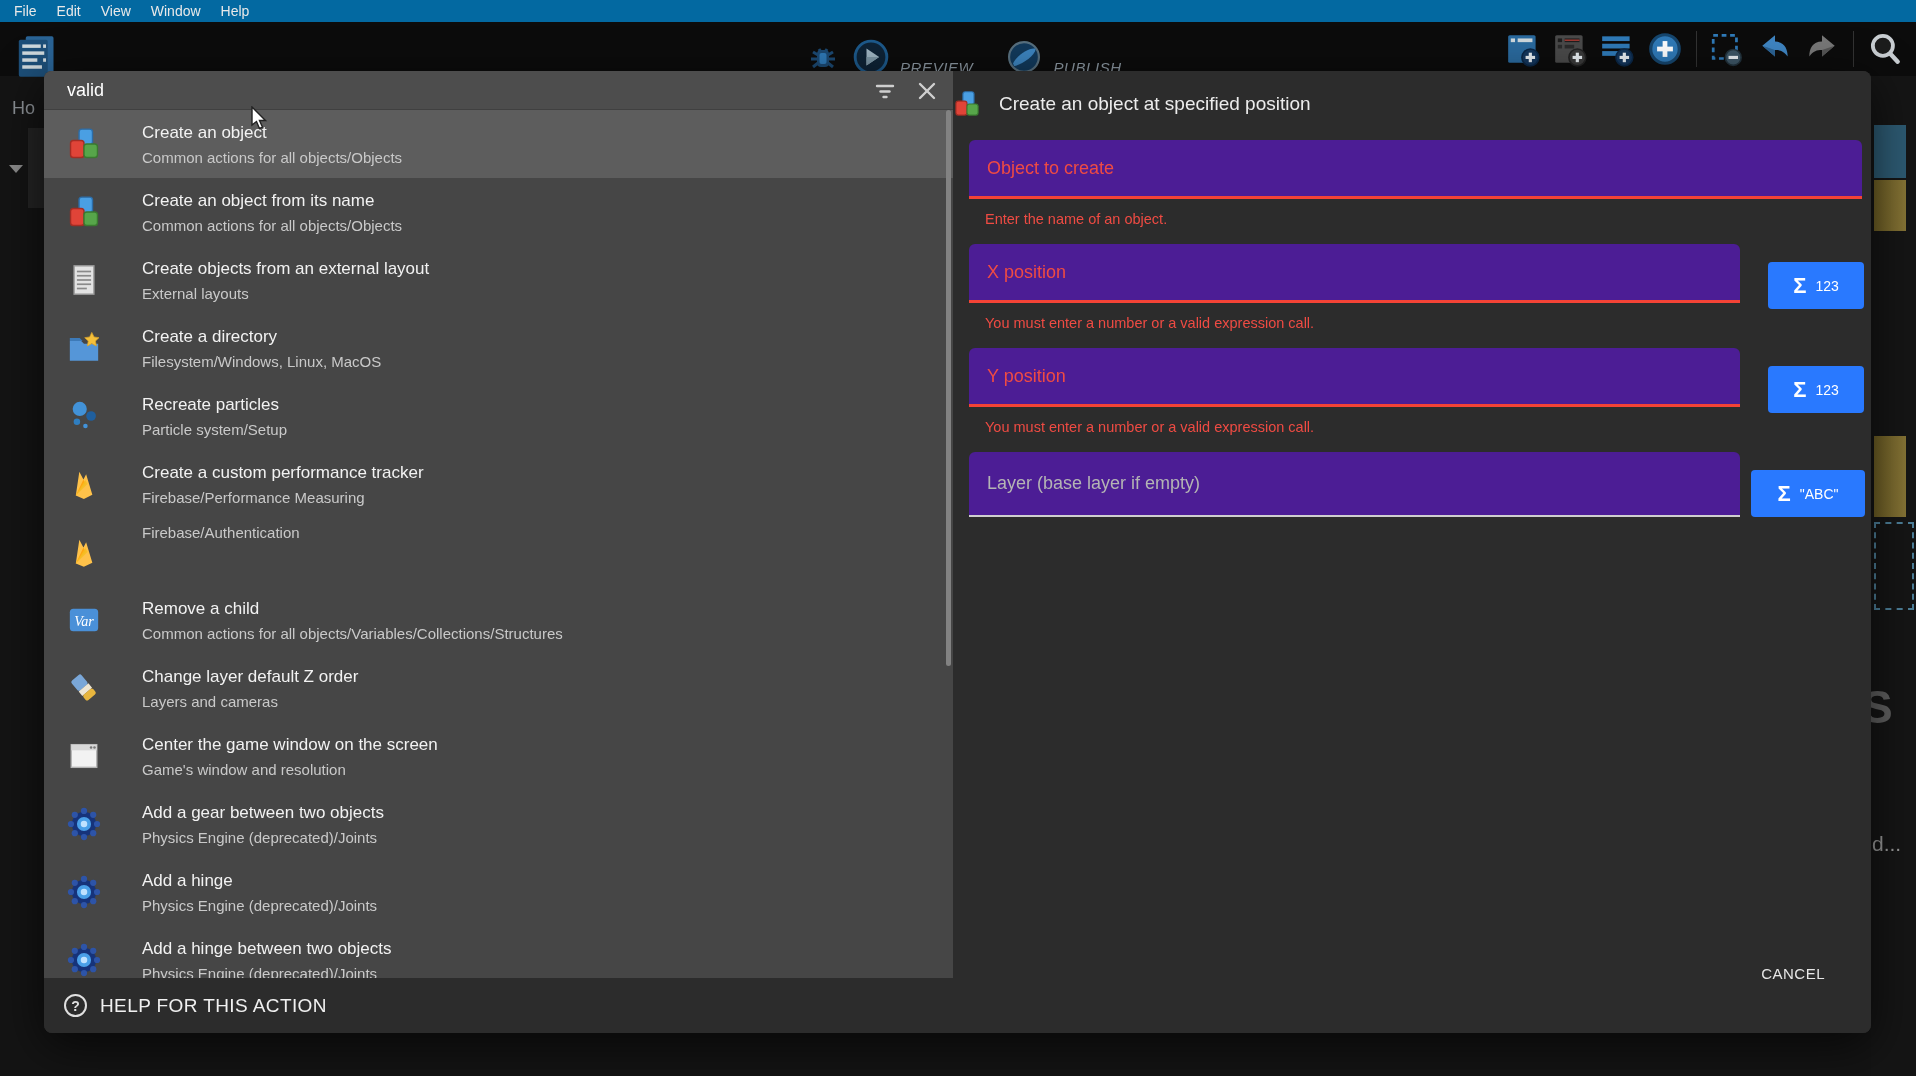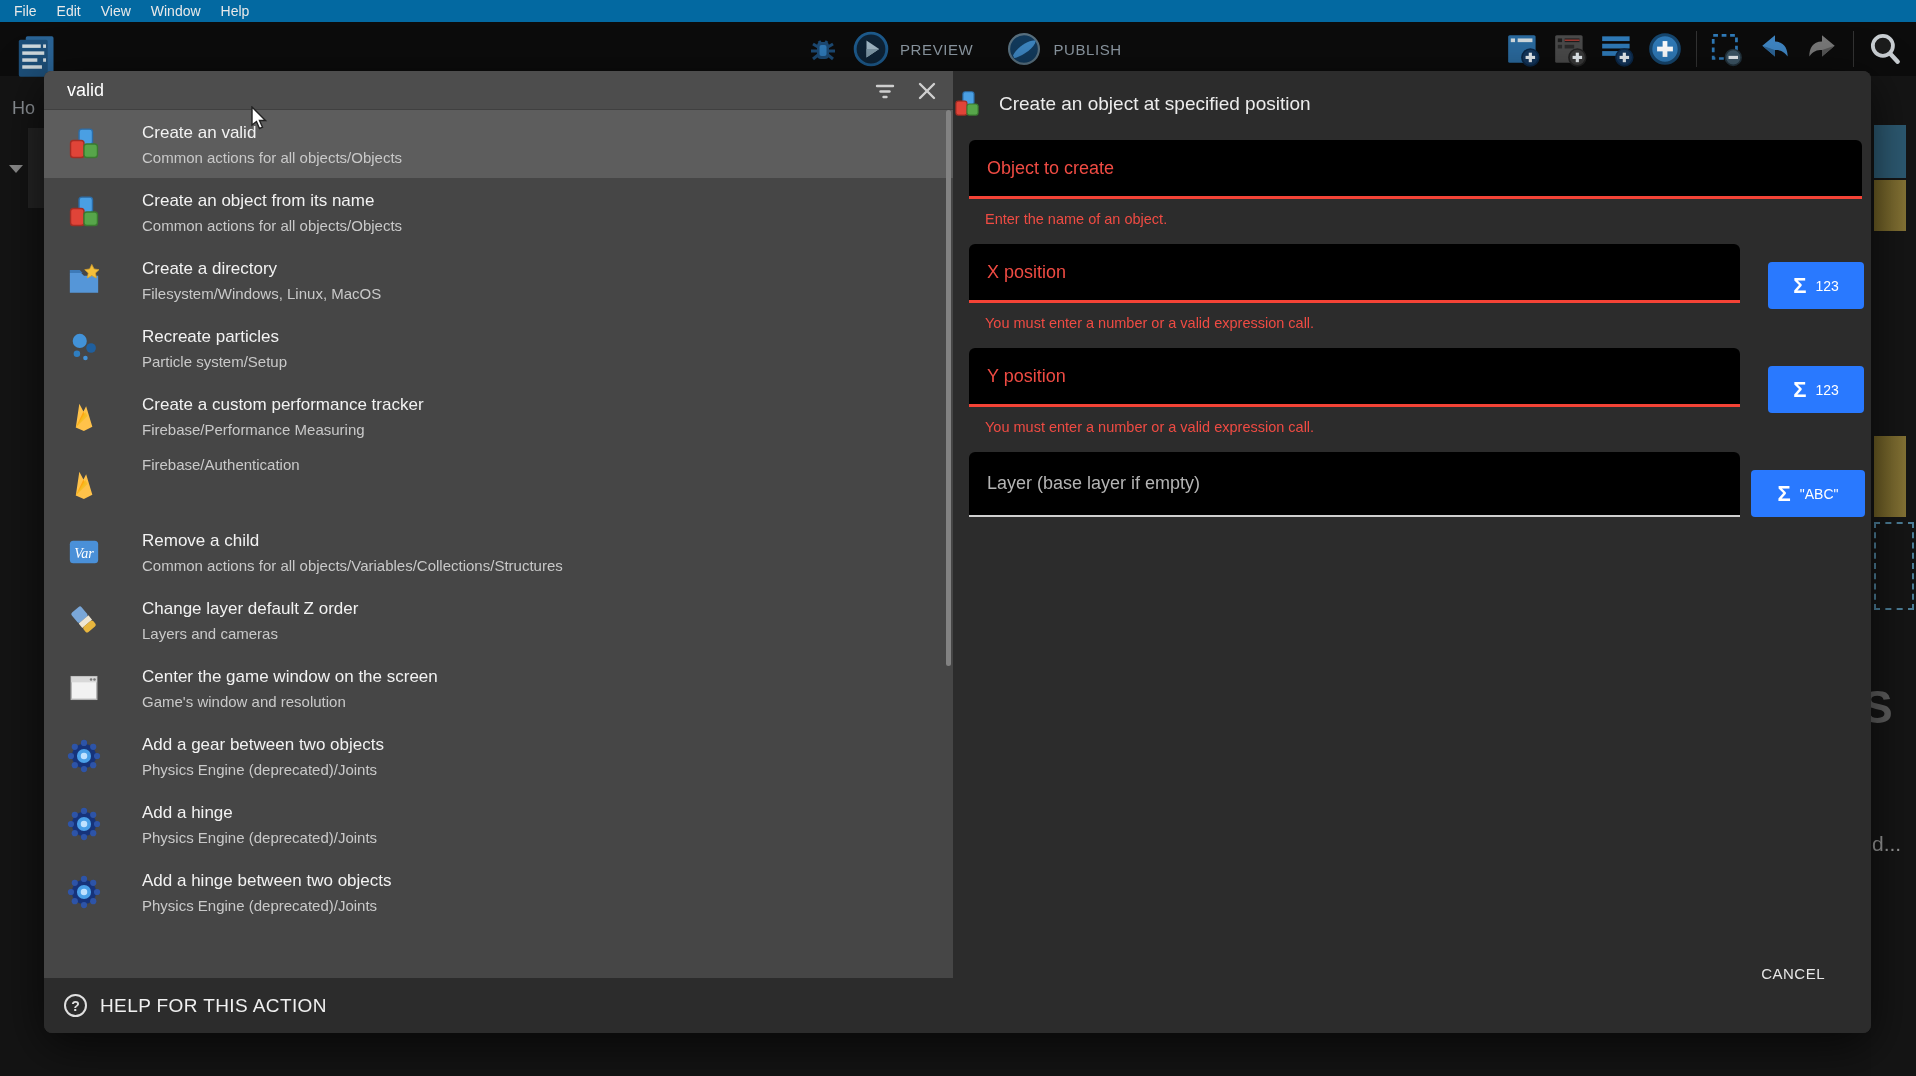--- a/index.html
+++ b/index.html
@@ -8,21 +8,21 @@
   .screen{ position:relative; width:1916px; height:1076px; background:#141414; overflow:hidden; }
 
   
   .menubar{ position:absolute; top:0; left:0; right:0; height:22px; background:#0369a1;
             display:flex; align-items:center; padding-left:4px; z-index:3; }
   .menu-item{ color:#e9e9e9; font-size:14px; padding:0 10px; line-height:22px; cursor:default; }
 
   
   .toolbar{ position:absolute; top:22px; left:0; right:0; height:54px; background:#0c0c0c; z-index:2; }
   .app-doc{ position:absolute; left:14px; top:12px; }
-  .tb-center{ position:absolute; left:804px; top:0; height:54px; display:flex; align-items:center; gap:10px; }
+  .tb-center{ position:absolute; left:804px; top:0; height:54px; display:flex; align-items:flex-end; gap:10px;font-style:italic; }
   .tb-label{ color:#8d99a3; font-size:15px; letter-spacing:.6px; margin-right:22px; }
   .tb-right{ position:absolute; right:12px; top:0; height:54px; display:flex; align-items:center; gap:9px; }
   .tb-icon{ width:38px; height:38px; display:flex; align-items:center; justify-content:center; }
   .tb-divider{ width:1px; height:36px; background:#333; margin:0 3px; }
 
   
   .bg-ho{ position:absolute; left:12px; top:98px; color:#8a8f94; font-size:18px; z-index:1; }
   .bg-left-block{ position:absolute; left:28px; top:128px; width:16px; height:80px; background:#242424; z-index:1; }
   .bg-caret{ position:absolute; left:9px; top:165px; width:0; height:0; z-index:1;
              border-left:7px solid transparent; border-right:7px solid transparent; border-top:8px solid #8a8a8a; }
@@ -56,21 +56,21 @@
   .scrollthumb{ position:absolute; right:2px; top:39px; width:5px; height:556px; background:#828282; border-radius:3px; }
 
   
   .details-panel{ position:absolute; left:909px; top:0; right:0; bottom:55px; background:#2c2c2c; }
   .details-header{ display:flex; align-items:center; height:66px; padding-left:0; }
   .d-icon{ width:28px; height:28px; margin-right:18px; }
   .d-icon svg{ width:28px; height:28px; }
   .details-title{ color:#ececec; font-size:19px; }
   .fields{ position:absolute; left:16px; right:16px; top:69px; }
   .field-row{ position:relative; }
-  .field-box{ height:59px; background:#000000; border-radius:6px 6px 0 0;
+  .field-box{ height:59px; background:#4c1d95; border-radius:6px 6px 0 0;
               display:flex; align-items:center; padding-left:18px; width:771px; }
   .field-row.full .field-box{ width:893px; }
   .field-row.error .field-box{ border-bottom:3px solid #f44336; }
   .field-row.normal .field-box{ border-bottom:2px solid #cfcfcf; height:65px; }
   .placeholder{ font-size:18px; color:#ef4b43; }
   .field-row.normal .placeholder{ color:#b4b4b4; }
   .helper{ color:#ef4b43; font-size:14.5px; margin:12px 0 13px 16px; height:20px; }
   .expr-btn{ position:absolute; left:799px; top:18px; width:96px; height:47px; background:#2979ff;
              border:none; border-radius:4px; display:flex; align-items:center; justify-content:center;
              gap:9px; color:#fff; cursor:pointer; }
@@ -271,33 +271,49 @@
         </div>
       </div>
       <div class="action-list">
           <div class="action-item selected">
     <span class="a-icon"><svg viewBox="0 0 24 24">
                 <rect x="8.5" y="1.5" width="9.5" height="11" rx="2" fill="#4a9fe3" stroke="#2c6da8"></rect>
                 <rect x="2.5" y="9.5" width="9.5" height="12" rx="2" fill="#e04438" stroke="#a32d24"></rect>
                 <rect x="12" y="12" width="9.5" height="9.5" rx="2" fill="#57a64a" stroke="#3a7a30"></rect>
               </svg></span>
     <div class="a-text">
-      <div class="a-title">Create an valid</div>
+      <div class="a-title">Create an object</div>
       <div class="a-sub">Common actions for all objects/Objects</div>
     </div>
   </div>
           <div class="action-item">
     <span class="a-icon"><svg viewBox="0 0 24 24">
                 <rect x="8.5" y="1.5" width="9.5" height="11" rx="2" fill="#4a9fe3" stroke="#2c6da8"></rect>
                 <rect x="2.5" y="9.5" width="9.5" height="12" rx="2" fill="#e04438" stroke="#a32d24"></rect>
                 <rect x="12" y="12" width="9.5" height="9.5" rx="2" fill="#57a64a" stroke="#3a7a30"></rect>
               </svg></span>
     <div class="a-text">
       <div class="a-title">Create an object from its name</div>
       <div class="a-sub">Common actions for all objects/Objects</div>
+    </div>
+  </div>
+          <div class="action-item">
+    <span class="a-icon"><svg viewBox="0 0 24 24">
+                <rect x="5" y="2" width="14" height="20" fill="#e3e3e3" stroke="#9a9a9a"></rect>
+                <g stroke="#8a8a8a" stroke-width="1.2">
+                  <line x1="7" y1="6" x2="17" y2="6"></line>
+                  <line x1="7" y1="9" x2="17" y2="9"></line>
+                  <line x1="7" y1="12" x2="17" y2="12"></line>
+                  <line x1="7" y1="15" x2="17" y2="15"></line>
+                  <line x1="7" y1="18" x2="14" y2="18"></line>
+                </g>
+              </svg></span>
+    <div class="a-text">
+      <div class="a-title">Create objects from an external layout</div>
+      <div class="a-sub">External layouts</div>
     </div>
   </div>
           <div class="action-item">
     <span class="a-icon"><svg viewBox="0 0 24 24">
                 <path d="M2 7 h8 l2 2 h10 v12 H2 z" fill="#5596d8"></path>
                 <path d="M2 7 v-2 h7 l2 2 z" fill="#3d7ab8"></path>
                 <path d="M17.5 1 l1.6 3.2 3.5 .5 -2.5 2.4 .6 3.5 -3.2 -1.7 -3.1 1.7 .6 -3.5 -2.5 -2.4 3.5 -.5 z" fill="#f4bf3a" stroke="#d9a32a" stroke-width=".5"></path>
               </svg></span>
     <div class="a-text">
       <div class="a-title">Create a directory</div>

